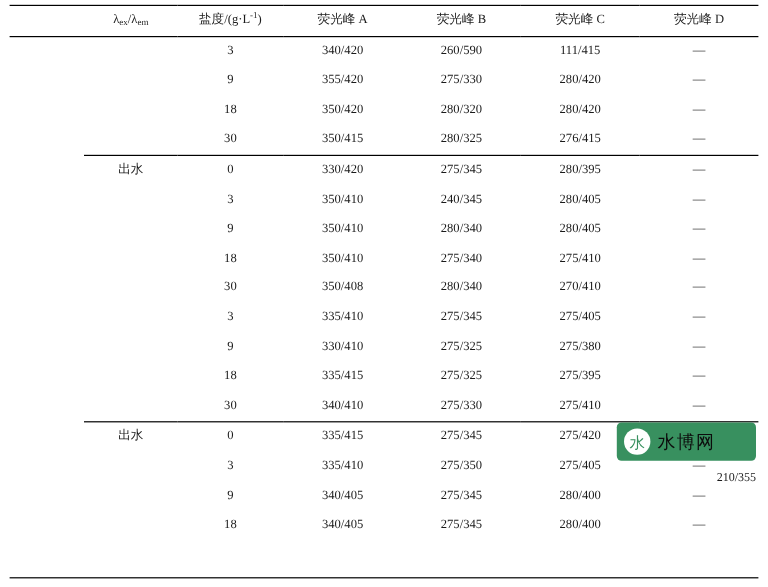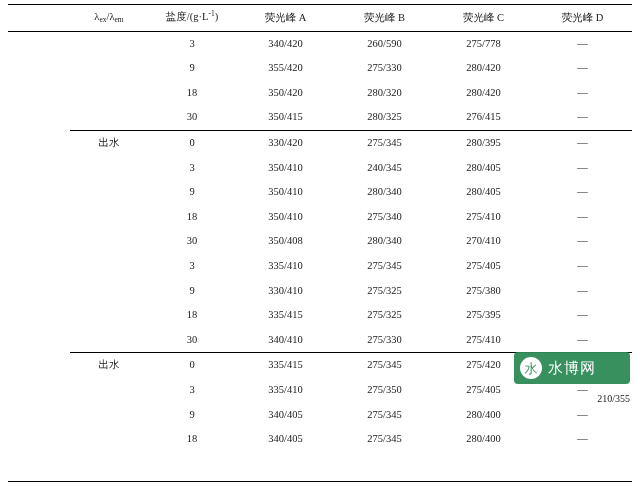--- a/index.html
+++ b/index.html
@@ -113,21 +113,21 @@
     margin-right: 6px;
     flex: 0 0 auto;
   }
   .watermark .wm-logo span {
     color: #2e8b57;
     font-size: 13px;
     font-family: "Liberation Sans", sans-serif;
     line-height: 1;
   }
   .watermark .wm-text {
-    color: #ffffff;
+    color: #000000;
     font-size: 15px;
     font-family: "Liberation Sans", sans-serif;
     letter-spacing: 1px;
   }
   .page-number {
     position: absolute;
     right: 10px;
     bottom: 2px;
     font-size: 10px;
     font-family: "Liberation Serif", serif;
@@ -164,21 +164,21 @@
         <th>荧光峰 D</th>
       </tr>
     </thead>
     <tbody>
         <tr>
           <td class="group-cell"></td>
           <td class="type-cell"></td>
           <td>3</td>
           <td>340/420</td>
           <td>260/590</td>
-          <td>275/778</td>
+          <td>111/415</td>
           <td class="dash">—</td>
         </tr>
         <tr>
           <td class="group-cell"></td>
           <td class="type-cell"></td>
           <td>9</td>
           <td>355/420</td>
           <td>275/330</td>
           <td>280/420</td>
           <td class="dash">—</td>

